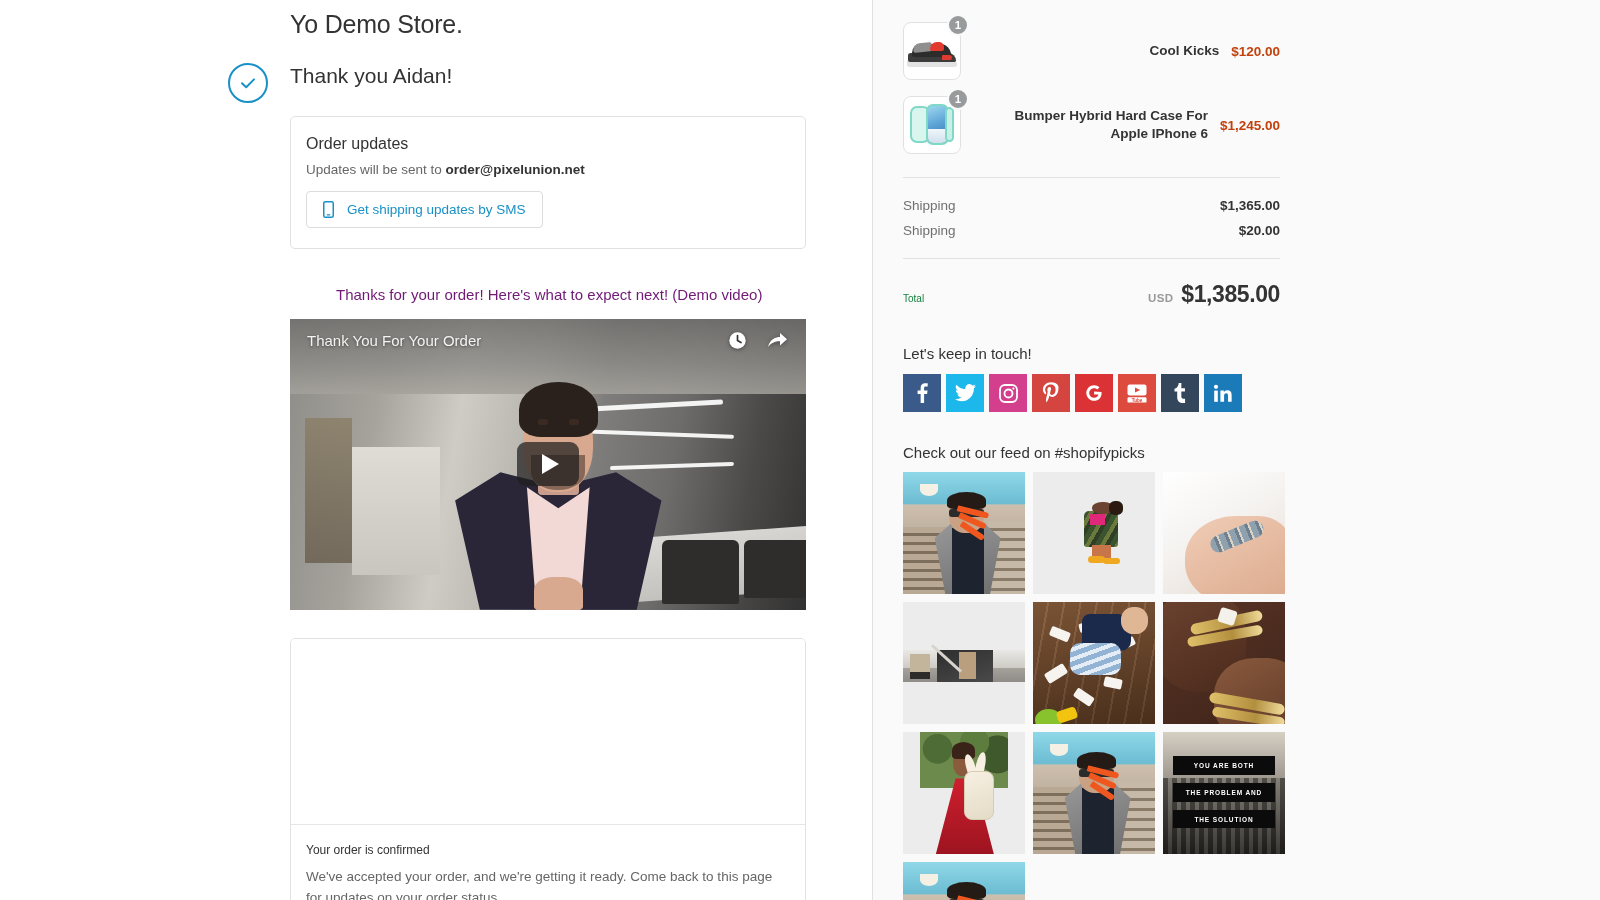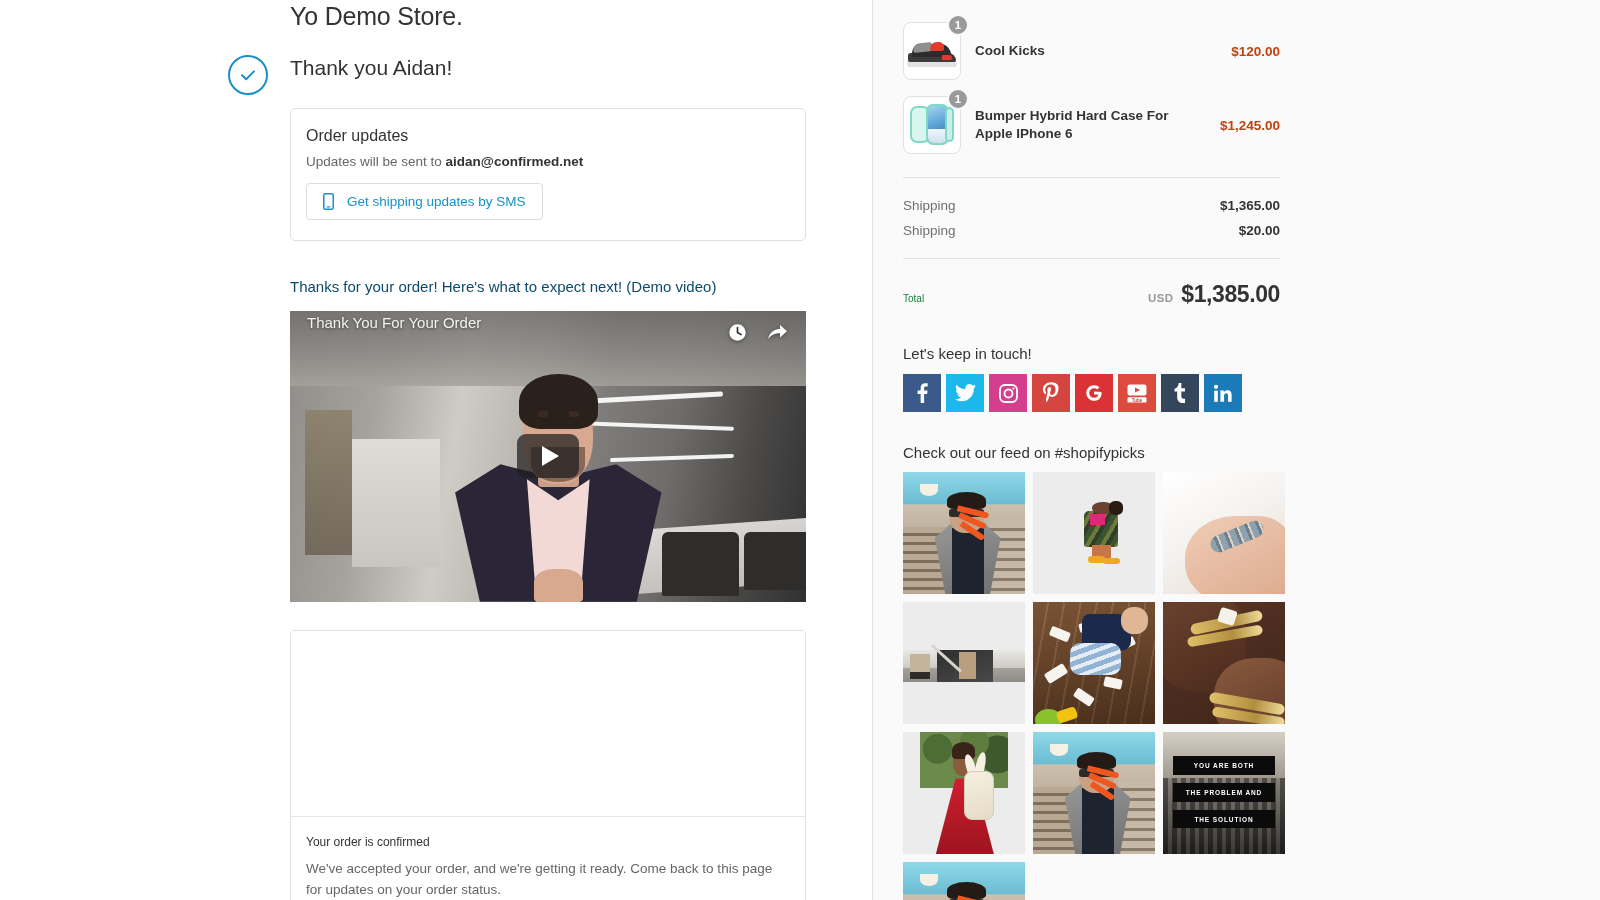--- a/index.html
+++ b/index.html
@@ -14,21 +14,21 @@
 
   
   .main-col {
     width: 872px; height: 900px; background: #ffffff;
     position: relative; flex: 0 0 872px;
   }
   .main-inner { position: absolute; left: 290px; top: 0; width: 516px; }
 
   .store-title {
     font-size: 25px; color: #333333; font-weight: 400;
-    letter-spacing: -0.2px; line-height: 1; padding-top: 4px;
+    letter-spacing: -0.2px; line-height: 1; padding-top: 12px;
   }
 
   .confirm-row { position: relative; margin-top: 26px; }
   .check-circle {
     position: absolute; left: -62px; top: 0;
     width: 40px; height: 40px; border-radius: 50%;
     border: 2px solid #1990c6; display: flex; align-items: center; justify-content: center;
   }
   .check-circle svg { display: block; }
   .order-num { font-size: 13px; color: #7a7a7a; line-height: 1.3; }
@@ -44,21 +44,21 @@
 
   .sms-btn {
     margin-top: 14px; display: inline-flex; align-items: center; gap: 13px;
     border: 1px solid #dcdcdc; border-radius: 4px; background: #fff;
     padding: 9px 16px; cursor: pointer;
   }
   .sms-btn .label { font-size: 13.5px; color: #1990c6; }
   .phone-icon { display: block; }
 
   .video-heading {
-    margin-top: 36px; font-size: 15px; color: #0c4a6e; line-height: 1.3;
+    margin-top: 36px; font-size: 15px; color: #701a75; line-height: 1.3; margin-left: 46px;
   }
 
   
   .video-wrap {
     margin-top: 14px; width: 516px; height: 291px; position: relative;
     overflow: hidden; background: #2a2a2a;
   }
   .vid-bg { position: absolute; inset: 0; }
   .vid-room {
     position: absolute; inset: 0;
@@ -119,21 +119,21 @@
     background: rgba(70,50,40,.55); border-radius: 0 0 50% 50%;
   }
   .p-eye { position: absolute; width: 5%; height: 2.2%; background: #3b2a22; border-radius: 2px; bottom: 74%; }
   .p-eye.le { left: 40%; }
   .p-eye.re { left: 55%; }
   .p-hands {
     position: absolute; left: 38%; bottom: 0; width: 24%; height: 13%;
     background: #d8a98f; border-radius: 40% 40% 10% 10%;
   }
   .vid-title {
-    position: absolute; left: 17px; top: 3px; font-size: 15px;
+    position: absolute; left: 17px; top: 13px; font-size: 15px;
     color: rgba(255,255,255,.92); text-shadow: 0 1px 3px rgba(0,0,0,.5);
   }
   .vid-ctrls { position: absolute; right: 18px; top: 12px; display: flex; align-items: center; gap: 20px; }
   .vid-ctrls svg { display: block; filter: drop-shadow(0 1px 2px rgba(0,0,0,.4)); }
   .play-btn {
     position: absolute; left: 50%; top: 50%; transform: translate(-50%,-50%);
     width: 62px; height: 44px; border-radius: 9px; background: rgba(30,30,30,.72);
     display: flex; align-items: center; justify-content: center; cursor: pointer;
   }
   .play-tri {
@@ -166,21 +166,21 @@
   .li-thumb {
     width: 58px; height: 58px; border: 1px solid #e1e1e1; border-radius: 8px;
     background: #fff; overflow: hidden; position: relative;
   }
   .qty-badge {
     position: absolute; right: -8px; top: -8px; width: 22px; height: 22px;
     border-radius: 50%; background: #999a9b; color: #fff;
     font-size: 11.5px; font-weight: 700; display: flex; align-items: center; justify-content: center;
     border: 2px solid #fafafa;
   }
-  .li-name { flex: 1; font-size: 13.5px; color: #333; font-weight: 700; line-height: 1.35; padding-right: 12px; }
+  .li-name { flex: 1; font-size: 13.5px; color: #333; font-weight: 700; line-height: 1.35; padding-right: 12px; text-align: right; }
   .li-price { font-size: 13.5px; color: #c2410c; font-weight: 700; white-space: nowrap; }
 
   
   .shoe { position: absolute; inset: 0; }
   .shoe-sole { position: absolute; left: 6%; bottom: 22%; width: 88%; height: 13%; background: #e2e2e2; border-radius: 10px 16px 8px 8px; }
   .shoe-mid { position: absolute; left: 8%; bottom: 30%; width: 84%; height: 16%; background: #3c3c3c; border-radius: 8px 22px 4px 6px; }
   .shoe-up  { position: absolute; left: 14%; bottom: 40%; width: 70%; height: 22%; background: #2c2c2c; border-radius: 16px 20px 4px 4px; }
   .shoe-grey{ position: absolute; left: 16%; bottom: 48%; width: 34%; height: 16%; background: #8f8f8f; border-radius: 12px 4px 4px 4px; transform: rotate(-6deg); }
   .shoe-red { position: absolute; left: 46%; bottom: 50%; width: 26%; height: 16%; background: #e13b30; border-radius: 14px 10px 4px 4px; }
   .shoe-red2{ position: absolute; left: 68%; bottom: 34%; width: 18%; height: 9%; background: #e13b30; border-radius: 4px 10px 8px 2px; }
@@ -377,21 +377,21 @@
           <svg width="20" height="20" viewBox="0 0 20 20" aria-hidden="true">
             <path d="M4 10.2 L8.2 14.2 L16 6.4" fill="none" stroke="#1990c6" stroke-width="2" stroke-linecap="round" stroke-linejoin="round"></path>
           </svg>
         </div>
         <div class="thank-you">Thank you Aidan!</div>
       </div>
 
       <div class="card">
         <div class="card-title">Order updates</div>
         <div class="card-sub">
-          <span>Updates will be sent to </span><b>aidan@confirmed.net</b>
+          <span>Updates will be sent to </span><b>order@pixelunion.net</b>
         </div>
         <div class="sms-btn">
           <span>
             <svg class="phone-icon" width="11" height="17" viewBox="0 0 11 17" aria-hidden="true">
               <rect x="0.75" y="0.75" width="9.5" height="15.5" rx="1.6" fill="none" stroke="#1990c6" stroke-width="1.5"></rect>
               <rect x="3.6" y="13.2" width="3.8" height="1.2" rx="0.6" fill="#1990c6"></rect>
             </svg>
           </span>
           <span class="label">Get shipping updates by SMS</span>
         </div>

